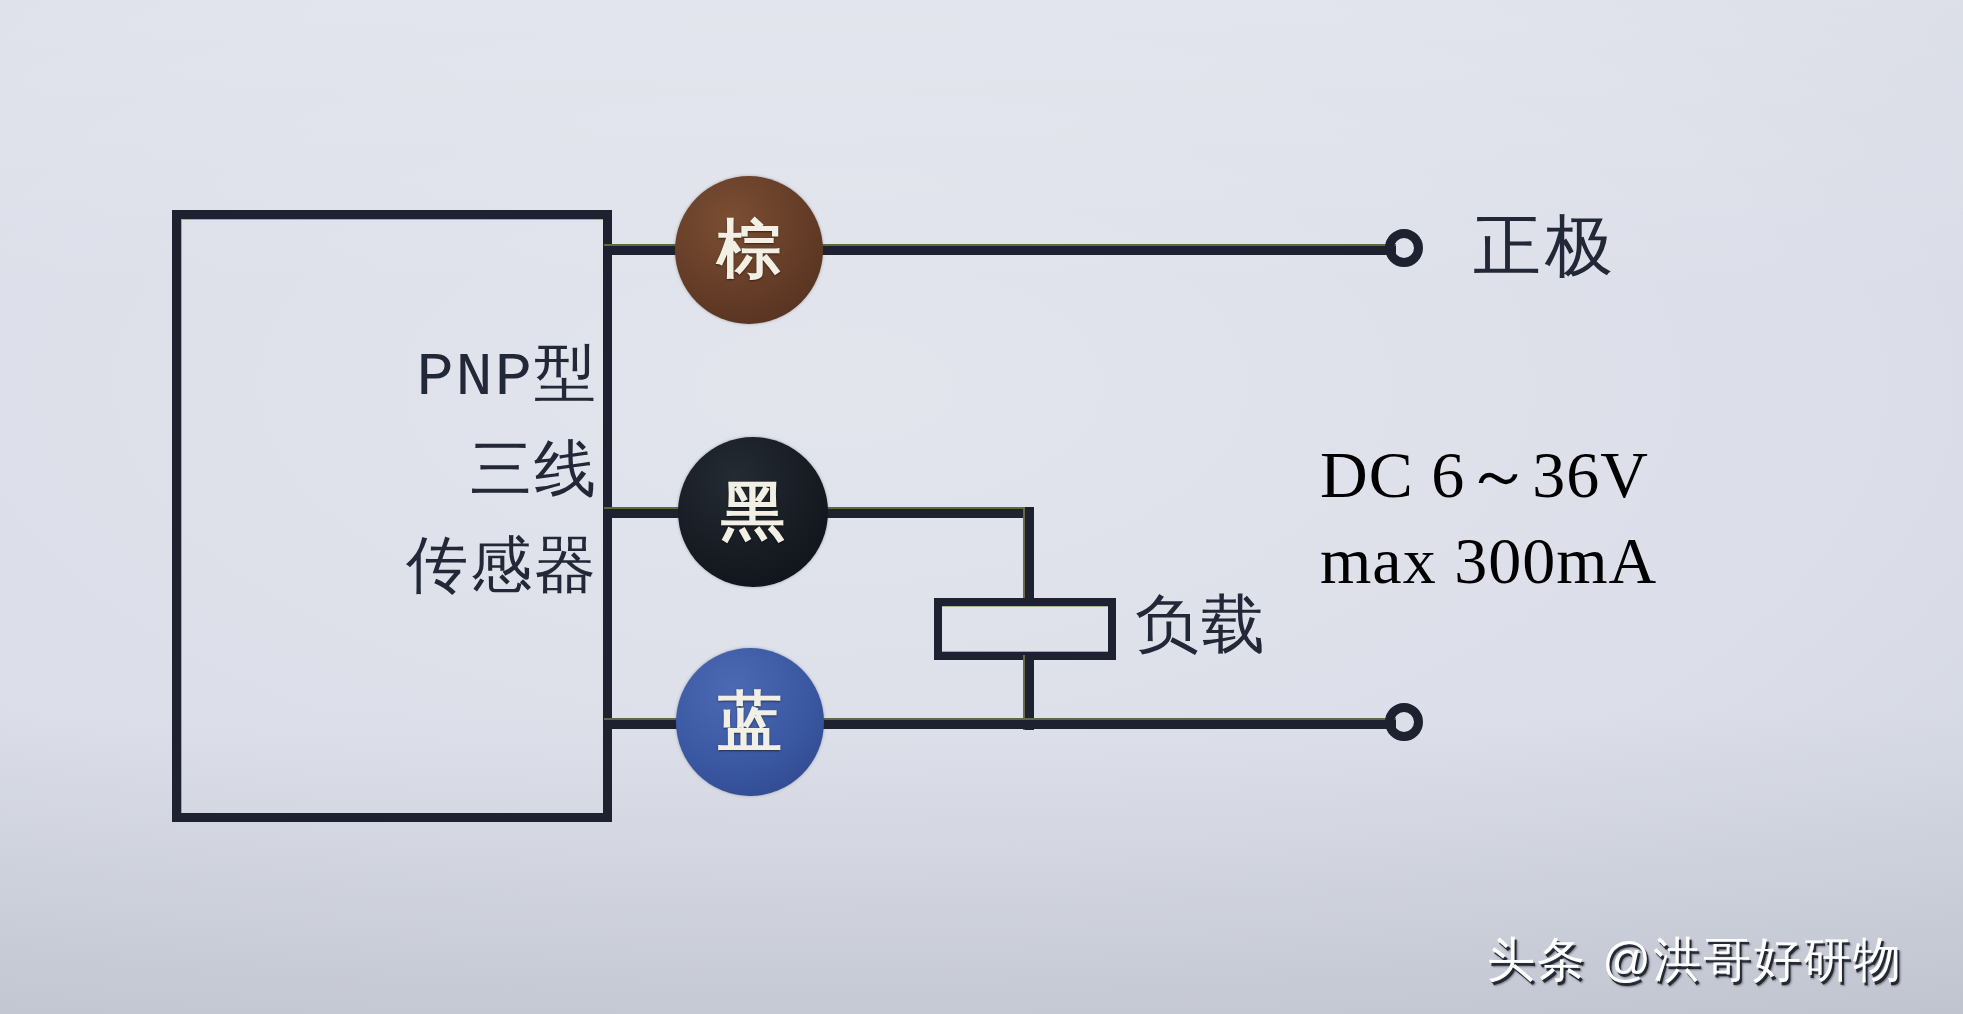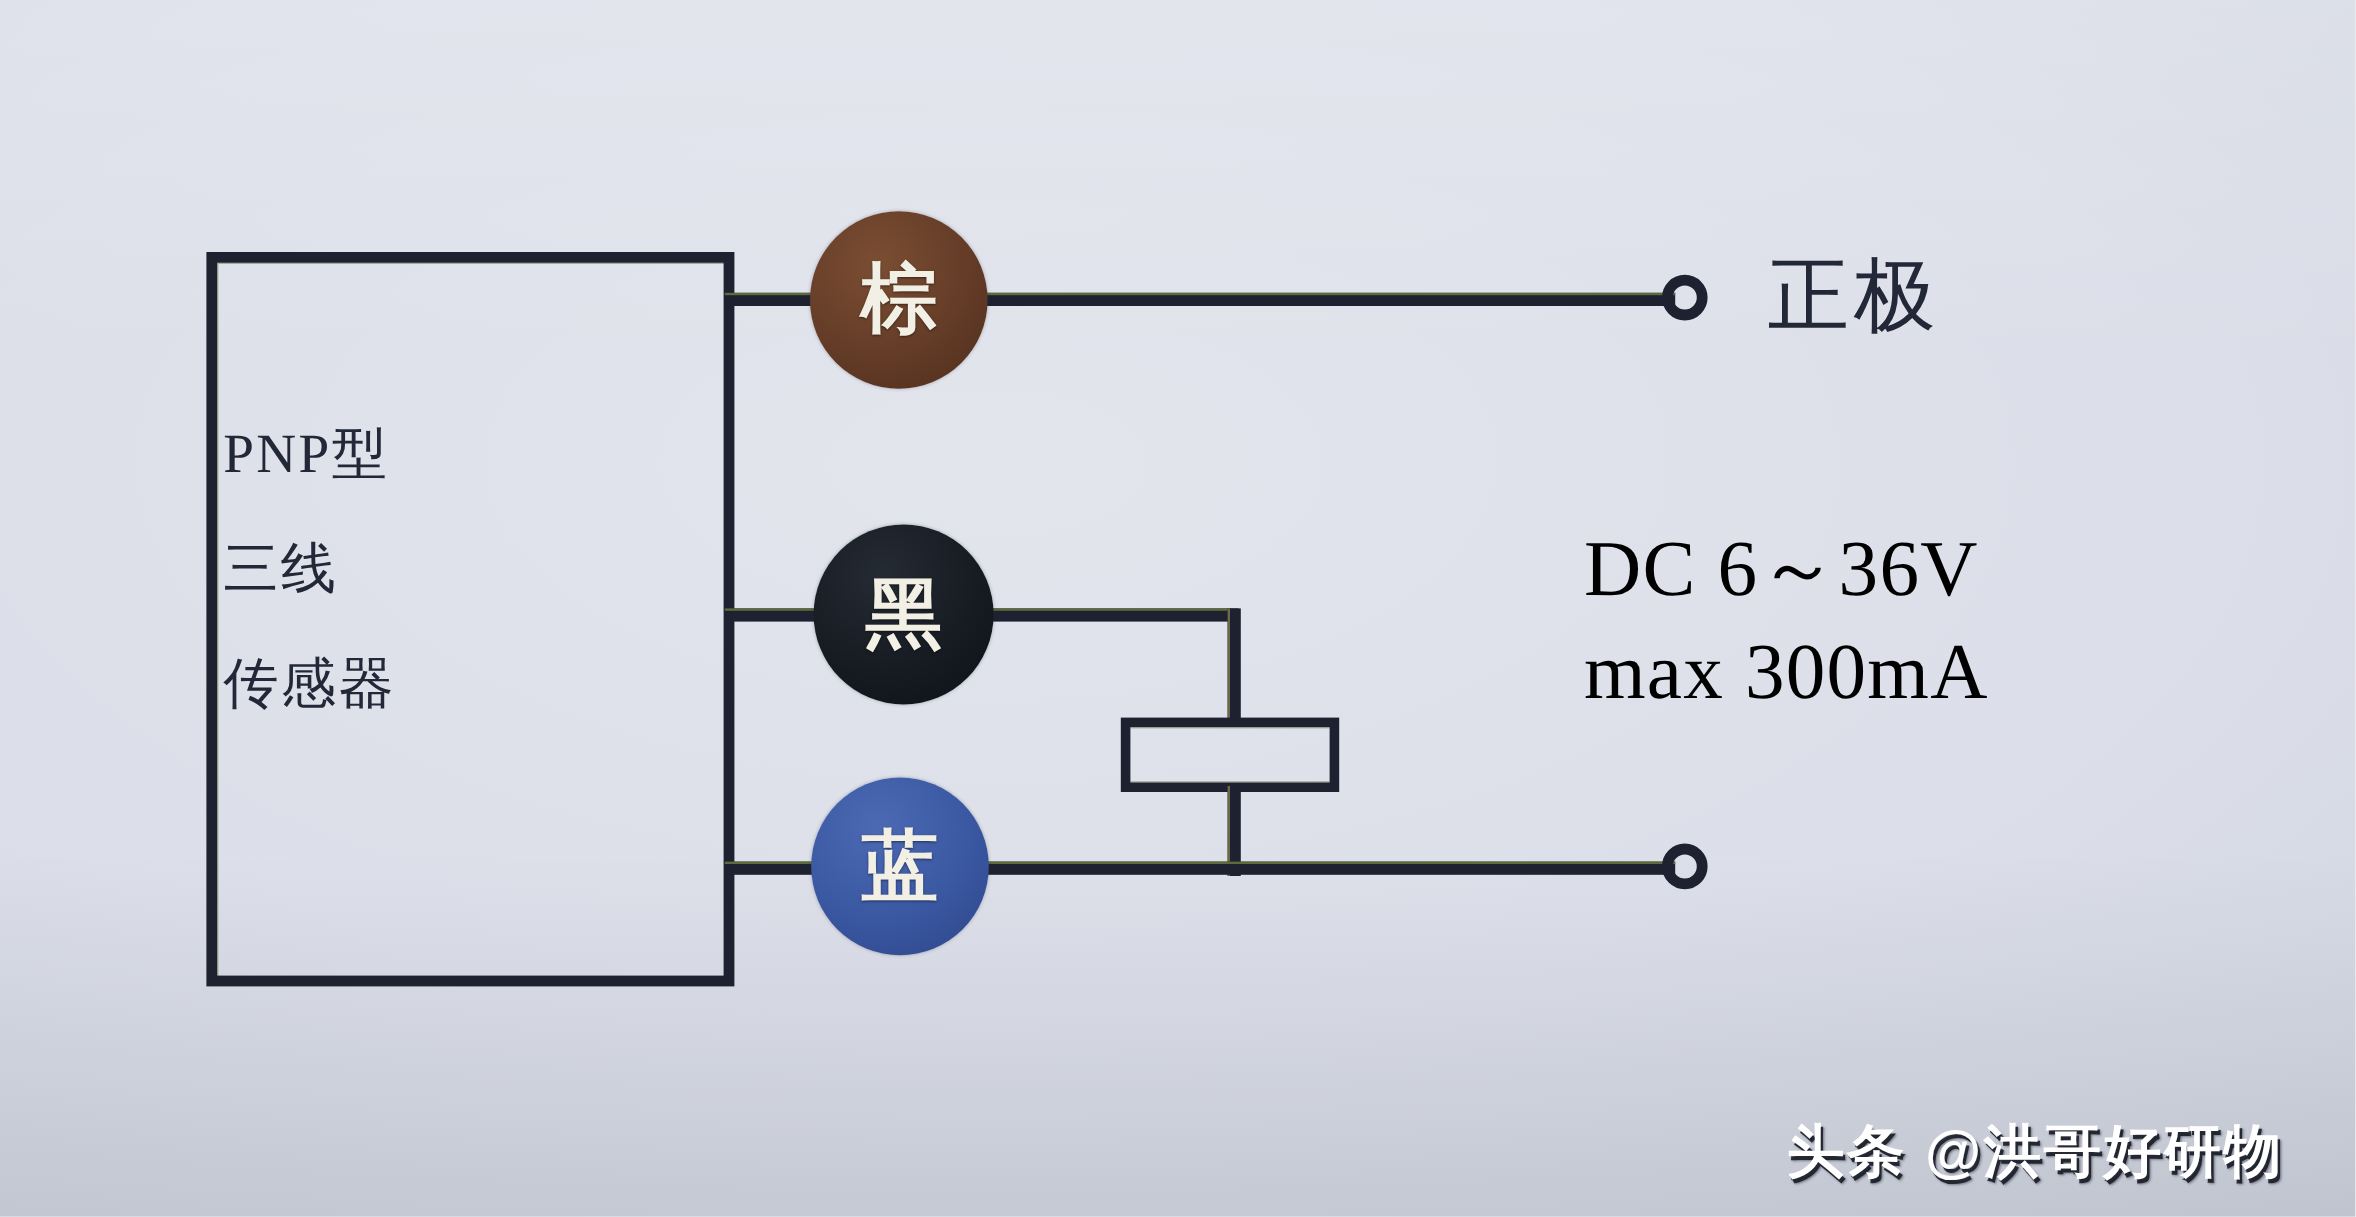--- a/index.html
+++ b/index.html
@@ -42,24 +42,24 @@
     height: 612px;
     border: 9px solid #1e2230;
     box-sizing: border-box;
     background: transparent;
     box-shadow: 1px 1px 0 rgba(120,130,70,0.55) inset;
   }
   #sensor-label {
     left: 186px;
     top: 330px;
     width: 412px;
-    text-align: left;
+    text-align: right;
     color: #232838;
-    font-family: Liberation Serif, serif;
-    font-size: 46px;
+    font-family: Liberation Mono, monospace;
+    font-size: 62px;
     line-height: 96px;
     letter-spacing: 2px;
     white-space: pre-line;
   }
 
   
   .wire-h {
     height: 9px;
     background: #1e2230;
     border-top: 2px solid #5d6a3a;
@@ -148,21 +148,21 @@
     white-space: pre-line;
   }
 
   
   #watermark {
     right: 60px;
     bottom: 22px;
     color: #ffffff;
     font-family: "Liberation Sans", sans-serif;
     font-size: 48px;
-    font-weight: 700;
+    font-weight: 400;
     letter-spacing: 2px;
     white-space: nowrap;
     text-shadow:
       2px 3px 0 rgba(22,26,36,0.88),
       3px 4px 2px rgba(22,26,36,0.45);
   }
 </style>
 </head>
 <body>
 
@@ -188,20 +188,21 @@
   <div class="abs wire-h" style="left:810px; top:507px; width:222px;"></div>
 
   <div class="abs wire-v" style="left:1023px; top:507px; height:95px;"></div>
   <div id="dot-black" class="abs wire-dot">
     <span>黑</span>
   </div>
 
   <div id="load-box" class="abs"></div>
 
   <div class="abs wire-v" style="left:1023px; top:655px; height:75px;"></div>
+  <div id="load-label" class="abs">负载</div>
 
   <div class="abs wire-h" style="left:604px; top:718px; width:90px;"></div>
   <div class="abs wire-h" style="left:806px; top:718px; width:590px;"></div>
   <div id="dot-blue" class="abs wire-dot">
     <span>蓝</span>
   </div>
   <div class="abs terminal" style="left:1385px; top:703px;"></div>
 
   <div id="spec-block" class="abs">DC 6～36V
 max 300mA</div>

